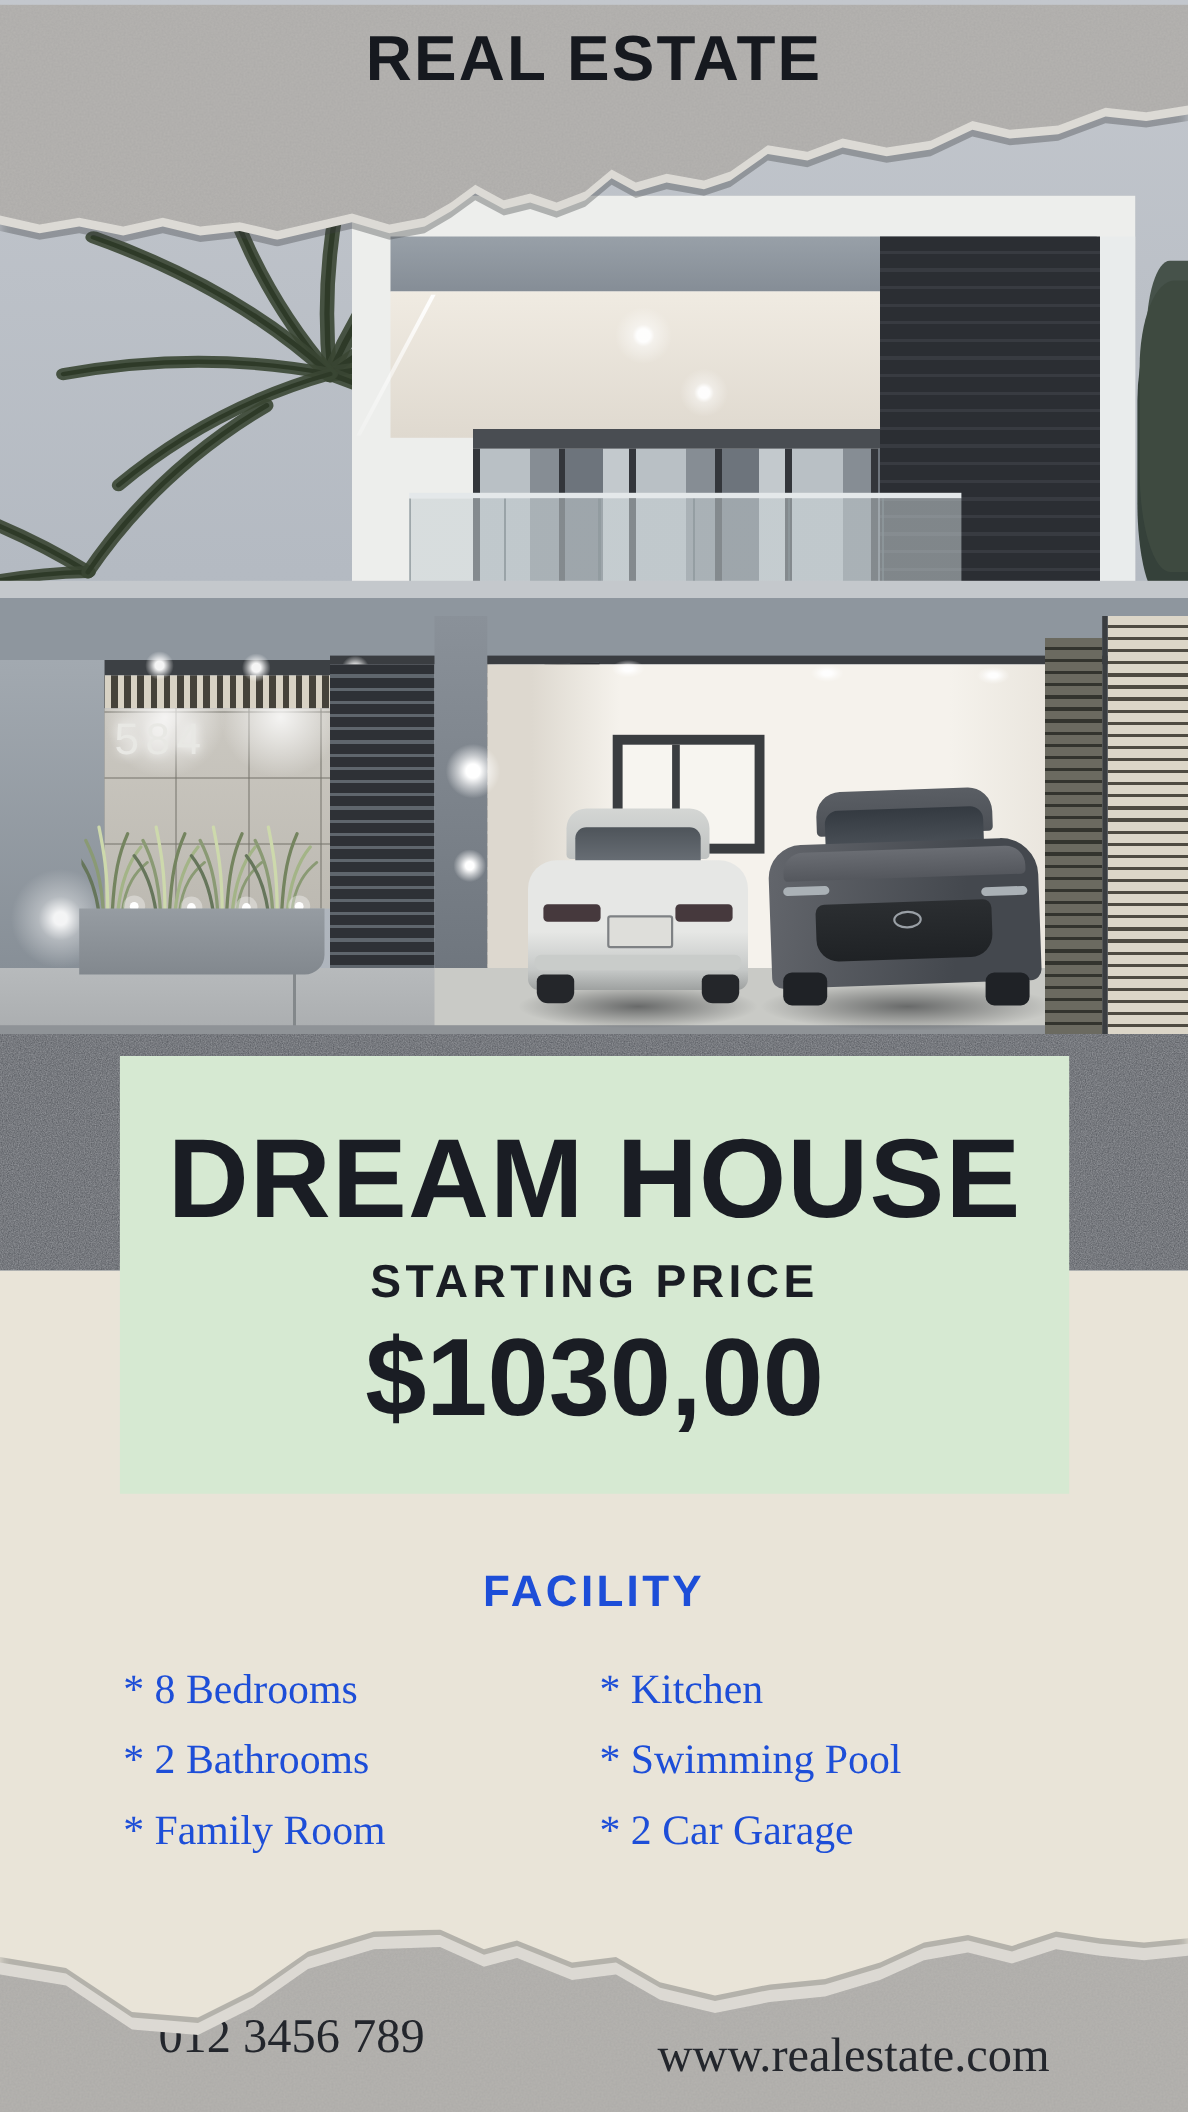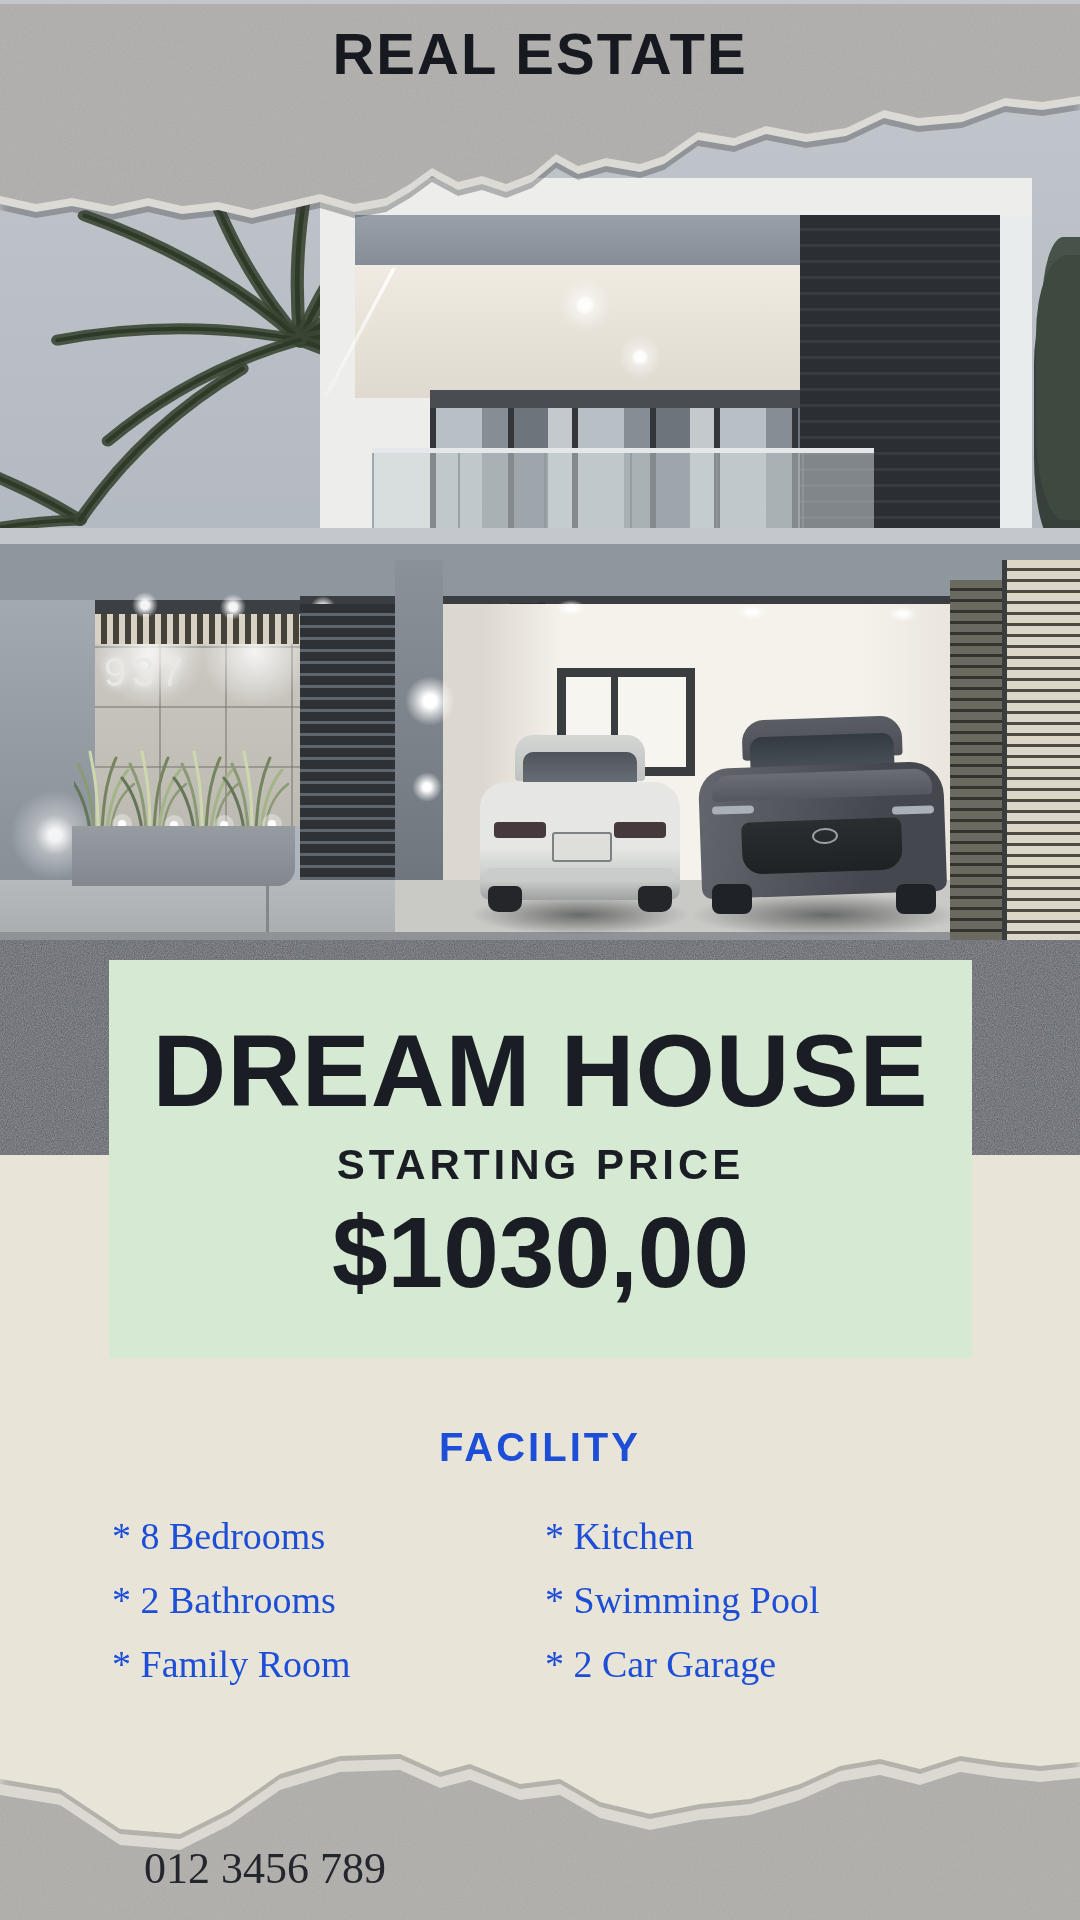--- a/index.html
+++ b/index.html
@@ -89,21 +89,21 @@
   .tear-top-lip{top:12px;background:#dcdad5;z-index:32;}
   .tear-top{top:4px;background:#b6b4b1;z-index:33;}
   .brand-title{position:absolute;left:0;top:16px;width:1080px;text-align:center;font-size:58px;font-weight:700;letter-spacing:2px;color:#16191f;}
 
   .tear-bot,.tear-bot-lip,.tear-bot-shadow{position:absolute;left:0;bottom:0;width:1080px;height:175px;
     clip-path:polygon(0 50px,60px 60px,120px 100px,180px 105px,230px 80px,280px 45px,340px 27px,400px 25px,440px 43px,470px 35px,520px 55px,560px 50px,600px 73px,650px 85px,700px 75px,750px 70px,800px 55px,840px 37px,880px 30px,920px 40px,960px 27px,1000px 33px,1040px 37px,1080px 33px,1080px 175px,0 175px);}
   .tear-bot-shadow{transform:translateY(-16px);background:rgba(60,63,66,.3);filter:blur(5px);z-index:31;}
   .tear-bot-lip{transform:translateY(-11px);background:#dcd9d3;z-index:32;}
   .tear-bot{background:#b6b4b0;z-index:33;}
   .footer-text{position:absolute;font-family:"Liberation Serif",serif;font-size:44px;color:#23262c;text-align:center;}
-  .footer-phone{left:110px;top:98px;width:310px;}
+  .footer-phone{left:110px;top:80px;width:310px;}
   .footer-web{left:556px;top:98px;width:440px;}
 
   
   .green-panel{position:absolute;left:109px;top:960px;width:863px;height:398px;background:#d6e9d2;z-index:40;text-align:center;color:#1a1d24;}
   .gp-title{margin-top:60px;font-size:102px;font-weight:700;letter-spacing:1px;line-height:1;}
   .gp-sub{margin-top:22px;font-size:42px;font-weight:700;letter-spacing:4px;line-height:1;}
   .gp-price{margin-top:16px;font-size:100px;font-weight:700;line-height:1;}
 
   
   .facility{position:absolute;left:0;top:1425px;width:1080px;z-index:20;color:#1d4ed8;}
@@ -155,21 +155,21 @@
     <div class="abs foliage-r"></div>
 
     <div class="abs band"></div>
     <div class="abs garage-shadow"></div>
 
     <div class="abs left-wall"></div>
     <div class="abs wall-glow"></div>
     <div class="abs soffit"></div>
     <div class="abs canopy"></div>
     <div class="abs concrete"></div>
-    <div class="abs house-number">937</div>
+    <div class="abs house-number">584</div>
     <div class="abs entry-light" style="left:132px;top:592px;"></div>
     <div class="abs entry-light" style="left:220px;top:594px;"></div>
     <div class="abs entry-light" style="left:310px;top:596px;"></div>
 
     <div class="abs gate"></div>
     <div class="abs pillar"></div>
     <div class="abs fold-left-a"></div>
     <div class="abs fold-left-b"></div>
 
     <div class="abs garage-int"></div>
@@ -291,15 +291,16 @@
     <svg class="tex">
       <defs>
           <filter id="n2" x="0" y="0" width="100%" height="100%">
         <feTurbulence type="fractalNoise" baseFrequency="0.55" numOctaves="2" stitchTiles="stitch"></feTurbulence>
         <feColorMatrix type="matrix" values="0 0 0 0 0.25  0 0 0 0 0.25  0 0 0 0 0.26  0 0 0 0.22 0"></feColorMatrix>
       </filter>
         </defs>
       <rect width="100%" height="100%" filter="url(#n2)"></rect>
     </svg>
     <div class="footer-text footer-phone">012 3456 789</div>
+    <div class="footer-text footer-web">www.realestate.com</div>
   </div>
 
 </div>
 
 </body></html>

